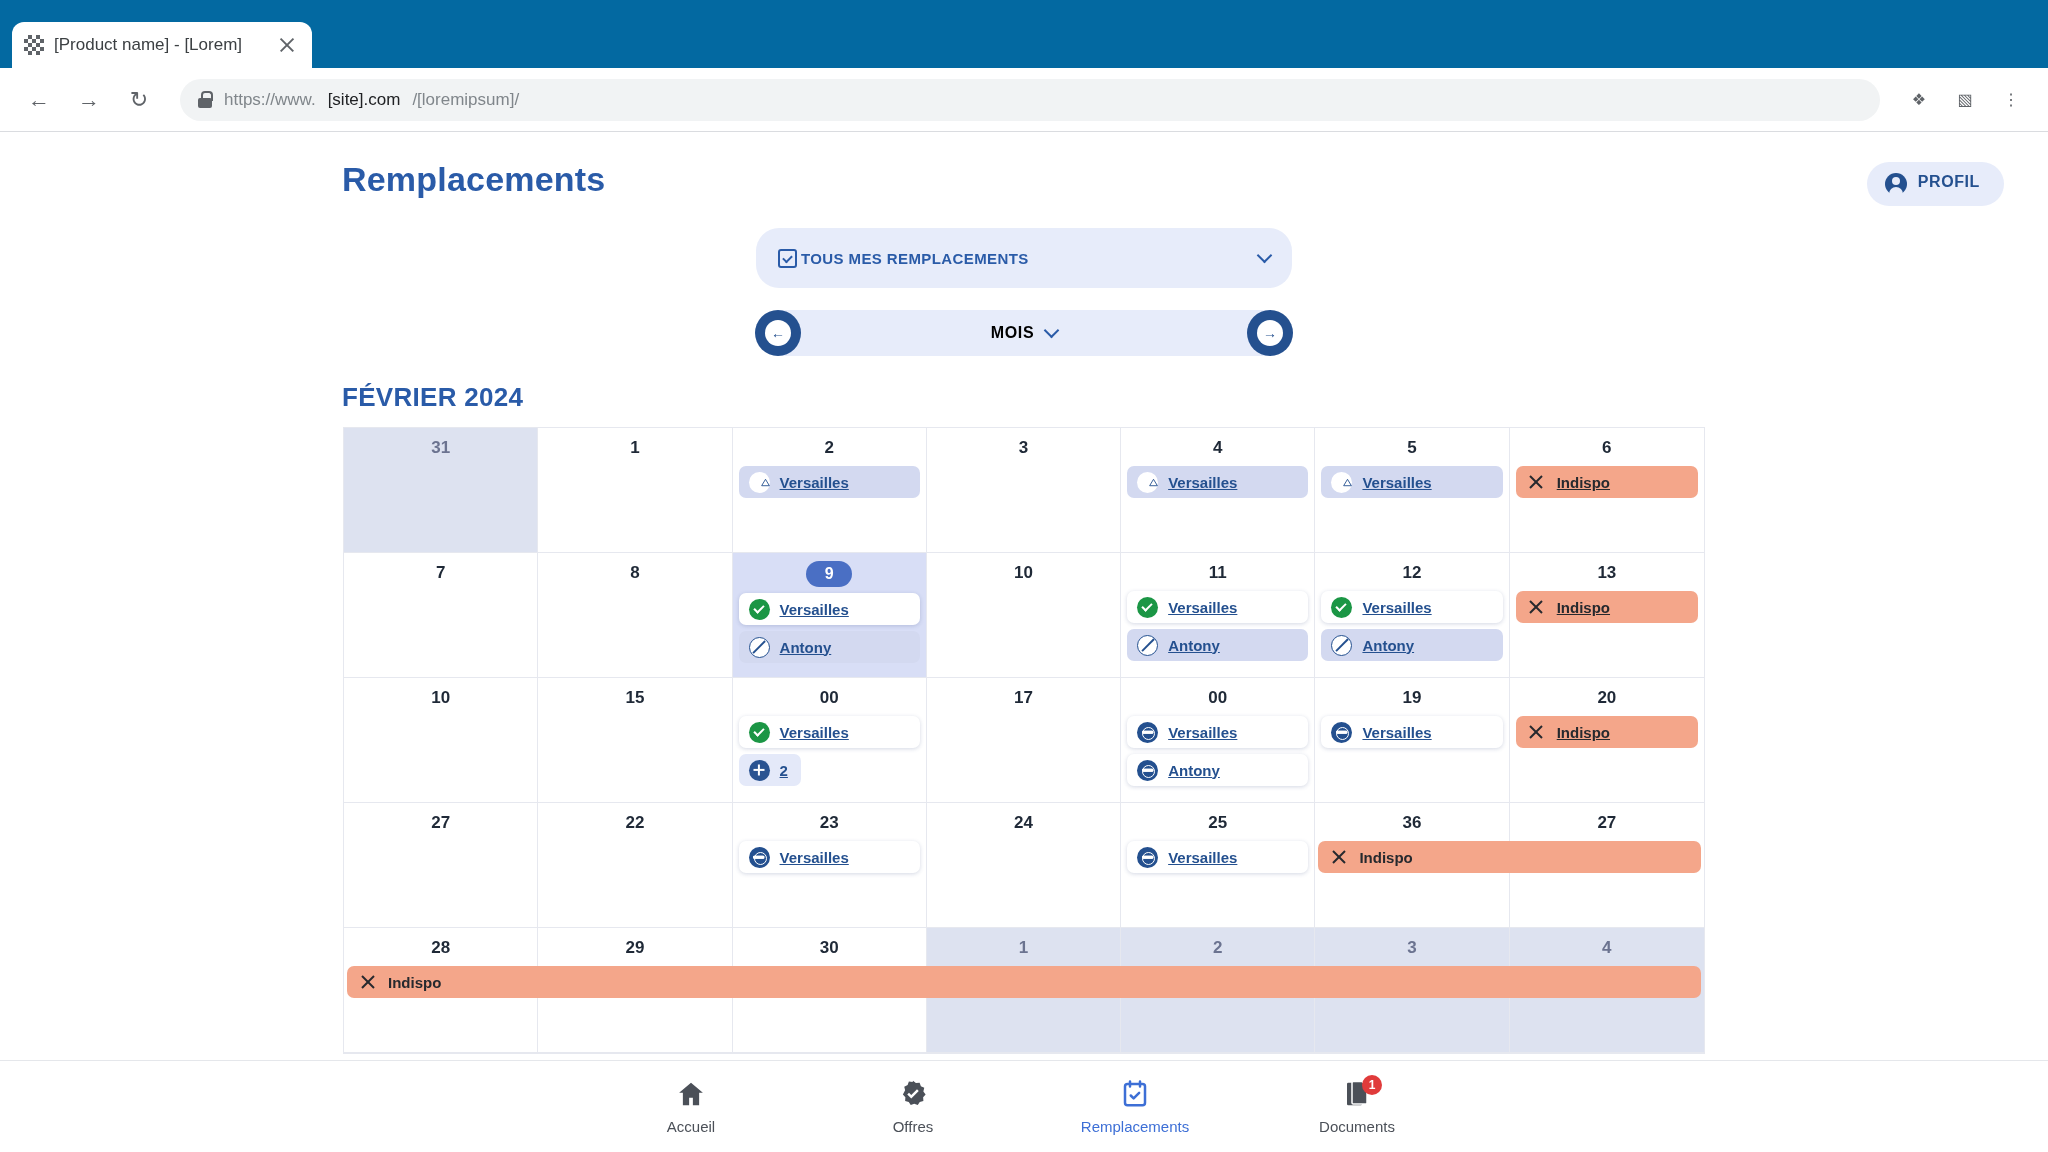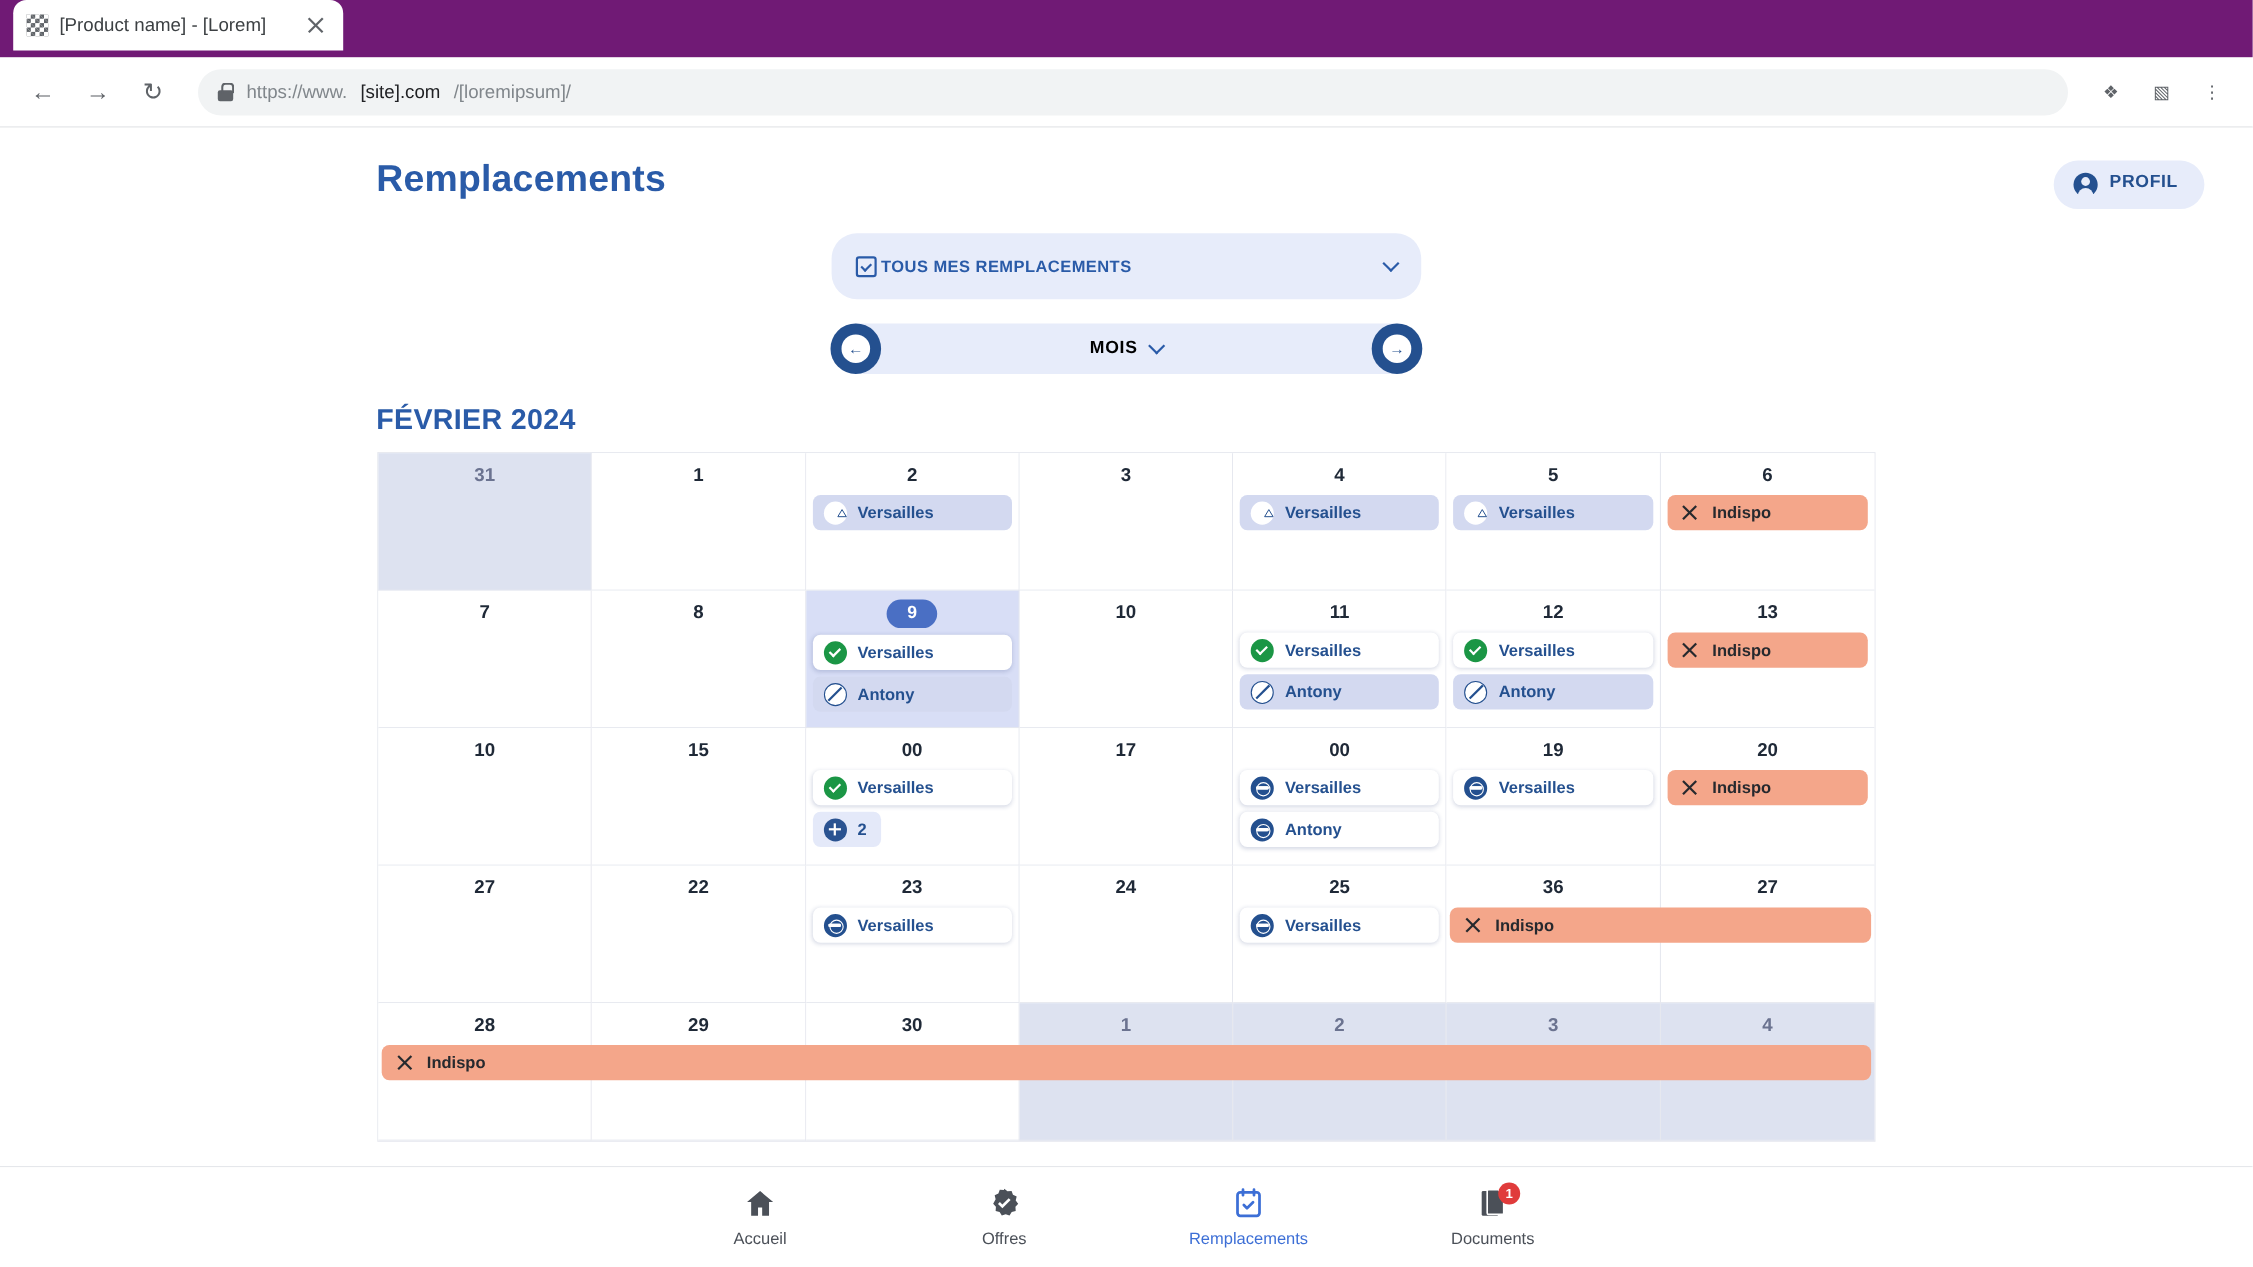--- a/index.html
+++ b/index.html
@@ -6,21 +6,21 @@
   html, body {
     width: 2048px; height: 1152px;
     font-family: "Liberation Sans", sans-serif;
     background: #ffffff;
     overflow: hidden;
   }
 
   
   .browser { width: 2048px; height: 1152px; display: flex; flex-direction: column; }
   .tabstrip {
-    height: 52px; background: #701a75; display: flex; 
+    height: 68px; background: #0369a1; display: flex; align-items: flex-end;
     padding-left: 12px; position: relative;
   }
   .tab {
     height: 46px; width: 300px; background: #ffffff;
     border-radius: 12px 12px 0 0; display: flex; align-items: center;
     padding: 0 12px; gap: 10px; position: relative;
   }
   .tab-favicon {
     width: 20px; height: 20px; flex: 0 0 20px;
     background:
@@ -173,21 +173,21 @@
   .gcell.other .daynum { color:#6b7390; font-weight:bold; }
   .daynum.pill {
     display:block; width:46px; height:26px; margin:0 auto 6px; border-radius:13px;
     background:#4a6fc4; color:#ffffff; font-size:16px; line-height:26px;
   }
 
   .chip {
     display:flex; align-items:center; gap:10px; height:32px;
     border-radius:7px; padding: 4px 10px; margin-bottom:6px;
     font-size:15px; font-weight:bold; color:#24508f; cursor:pointer;
-    white-space:nowrap; overflow:hidden;
+    white-space:nowrap; overflow:hidden;text-decoration:underline;
   }
   .chip.lavender { background:#d3d9f0; }
   .chip.white { background:#ffffff; box-shadow: 0 1px 4px rgba(40,60,120,.20); }
   .chip.plus {
     background:#e4e9f9; width:62px; color:#24508f;
   }
 
   .ic { width:21px; height:21px; flex:0 0 21px; border-radius:50%;
         display:flex; align-items:center; justify-content:center; position:relative; }
   .ic-warn { background:#ffffff; }

